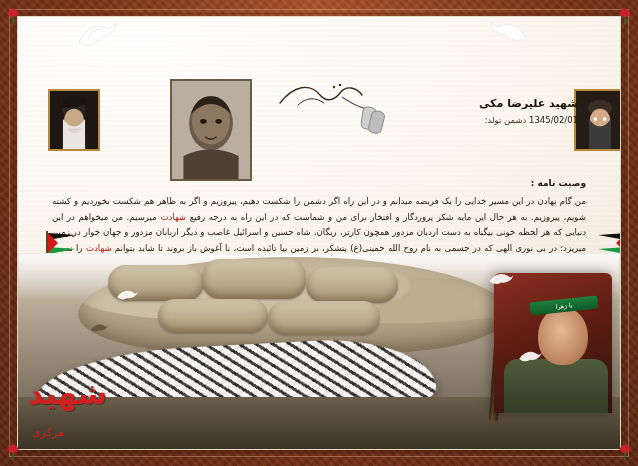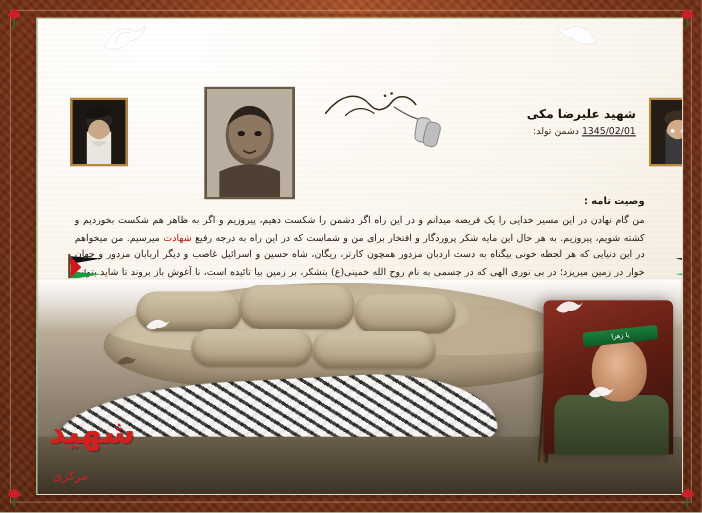--- a/index.html
+++ b/index.html
@@ -35,24 +35,23 @@
   }
   .frame-inner-line2 {
     position: absolute;
     left: 13px; top: 13px; right: 13px; bottom: 13px;
     border: 1px solid rgba(90, 35, 15, 0.5);
   }
   
   .card {
     position: absolute;
     left: 18px; top: 17px; right: 18px; bottom: 17px;
-    background: #22c55e;
+    background: #fef9c3;
     box-shadow: 0 0 0 1px #e3d8c4, 0 2px 6px rgba(0,0,0,.35);
     overflow: hidden;
-    margin-left: 16px;
   }
   
   .paper-tex {
     position: absolute; left:0; top:0; right:0; height: 255px;
     background:
       radial-gradient(ellipse at 20% 10%, #ffffff 0%, #fbf7ef 60%, #f3ece0 100%);
   }
   .paper-tex:after{
     content:""; position:absolute; inset:0;
     background-image:
@@ -90,21 +89,21 @@
     line-height: 1.55;
   }
   .ident .name {
     font-size: 11px;
     font-weight: bold;
     color: #1b1207;
     margin-bottom: 2px;
   }
   .ident .row { white-space: nowrap; }
   .ident .lbl { color: #3a2a18; }
-  .ident .val { color: #1d1510; text-decoration: underline; }
+  .ident .val { color: #1d1510; }
 
   
   .will {
     position: absolute;
     right: 34px; top: 158px;
     left: 34px;
     direction: rtl;
     text-align: justify;
     color: #1f1408;
     font-size: 8.6px;

